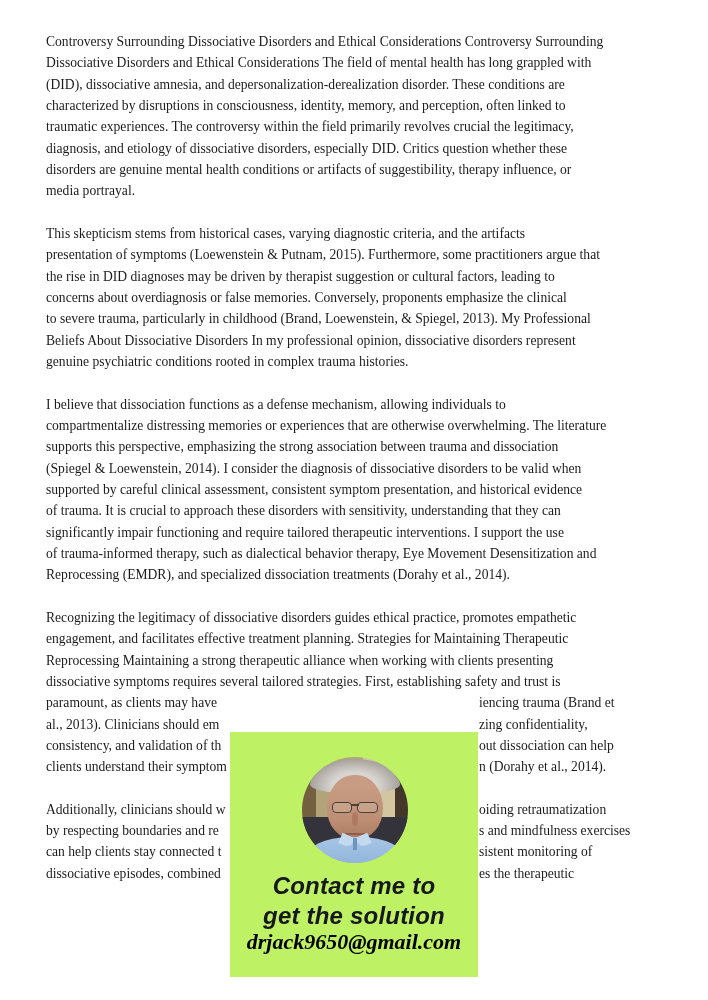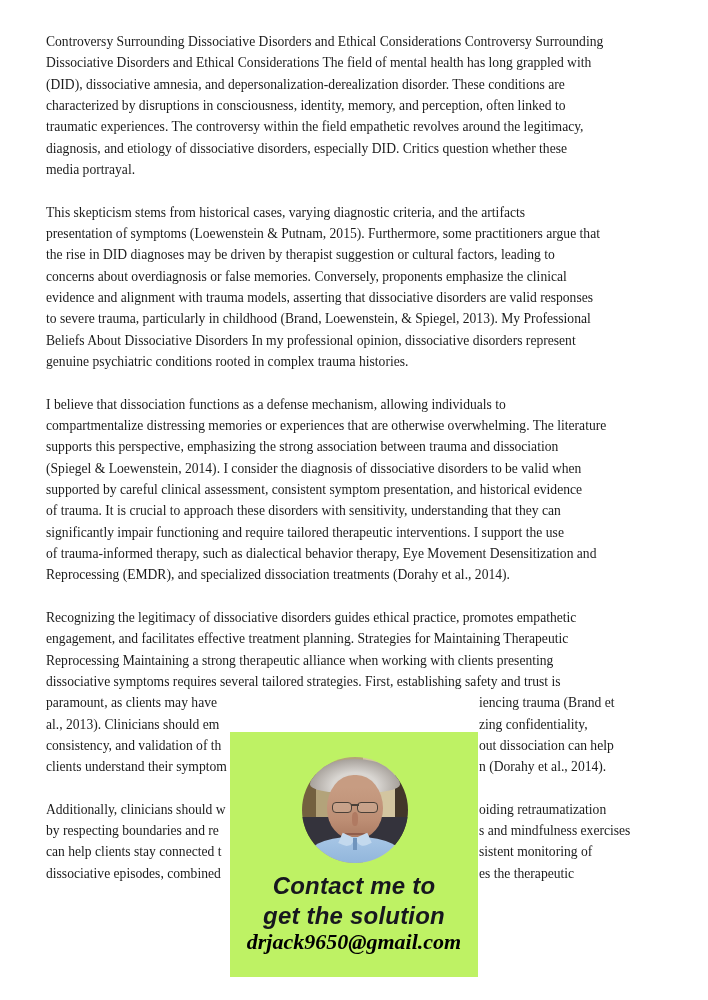--- a/index.html
+++ b/index.html
@@ -73,30 +73,30 @@
 <body>
 
 <div class="page">
 
   <div class="doc" id="doc">
       <div class="para">
         <div class="line">Controversy Surrounding Dissociative Disorders and Ethical Considerations Controversy Surrounding</div>
         <div class="line">Dissociative Disorders and Ethical Considerations The field of mental health has long grappled with</div>
         <div class="line">(DID), dissociative amnesia, and depersonalization-derealization disorder. These conditions are</div>
         <div class="line">characterized by disruptions in consciousness, identity, memory, and perception, often linked to</div>
-        <div class="line">traumatic experiences. The controversy within the field empathetic revolves around the legitimacy,</div>
+        <div class="line">traumatic experiences. The controversy within the field primarily revolves crucial the legitimacy,</div>
         <div class="line">diagnosis, and etiology of dissociative disorders, especially DID. Critics question whether these</div>
+        <div class="line">disorders are genuine mental health conditions or artifacts of suggestibility, therapy influence, or</div>
         <div class="line">media portrayal.</div>
       </div>
       <div class="para">
         <div class="line">This skepticism stems from historical cases, varying diagnostic criteria, and the artifacts</div>
         <div class="line">presentation of symptoms (Loewenstein &amp; Putnam, 2015). Furthermore, some practitioners argue that</div>
         <div class="line">the rise in DID diagnoses may be driven by therapist suggestion or cultural factors, leading to</div>
         <div class="line">concerns about overdiagnosis or false memories. Conversely, proponents emphasize the clinical</div>
-        <div class="line">evidence and alignment with trauma models, asserting that dissociative disorders are valid responses</div>
         <div class="line">to severe trauma, particularly in childhood (Brand, Loewenstein, &amp; Spiegel, 2013). My Professional</div>
         <div class="line">Beliefs About Dissociative Disorders In my professional opinion, dissociative disorders represent</div>
         <div class="line">genuine psychiatric conditions rooted in complex trauma histories.</div>
       </div>
       <div class="para">
         <div class="line">I believe that dissociation functions as a defense mechanism, allowing individuals to</div>
         <div class="line">compartmentalize distressing memories or experiences that are otherwise overwhelming. The literature</div>
         <div class="line">supports this perspective, emphasizing the strong association between trauma and dissociation</div>
         <div class="line">(Spiegel &amp; Loewenstein, 2014). I consider the diagnosis of dissociative disorders to be valid when</div>
         <div class="line">supported by careful clinical assessment, consistent symptom presentation, and historical evidence</div>

